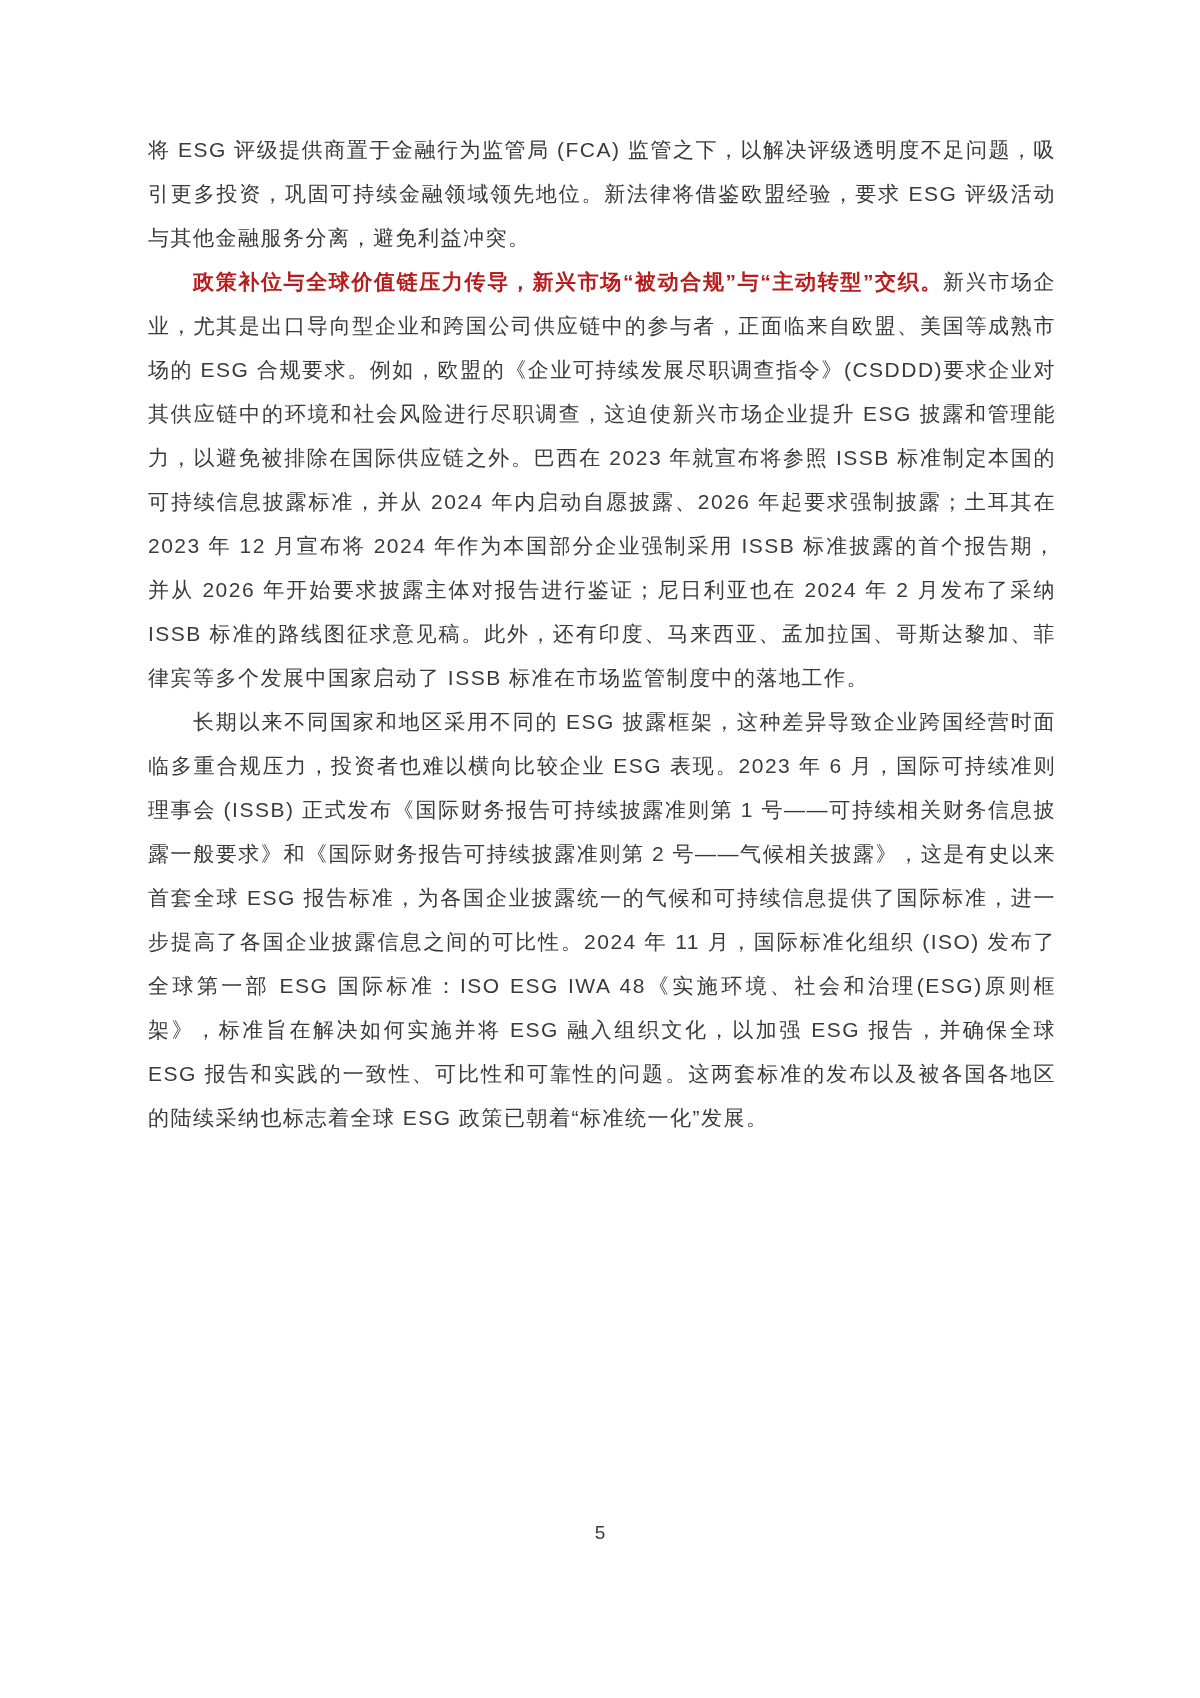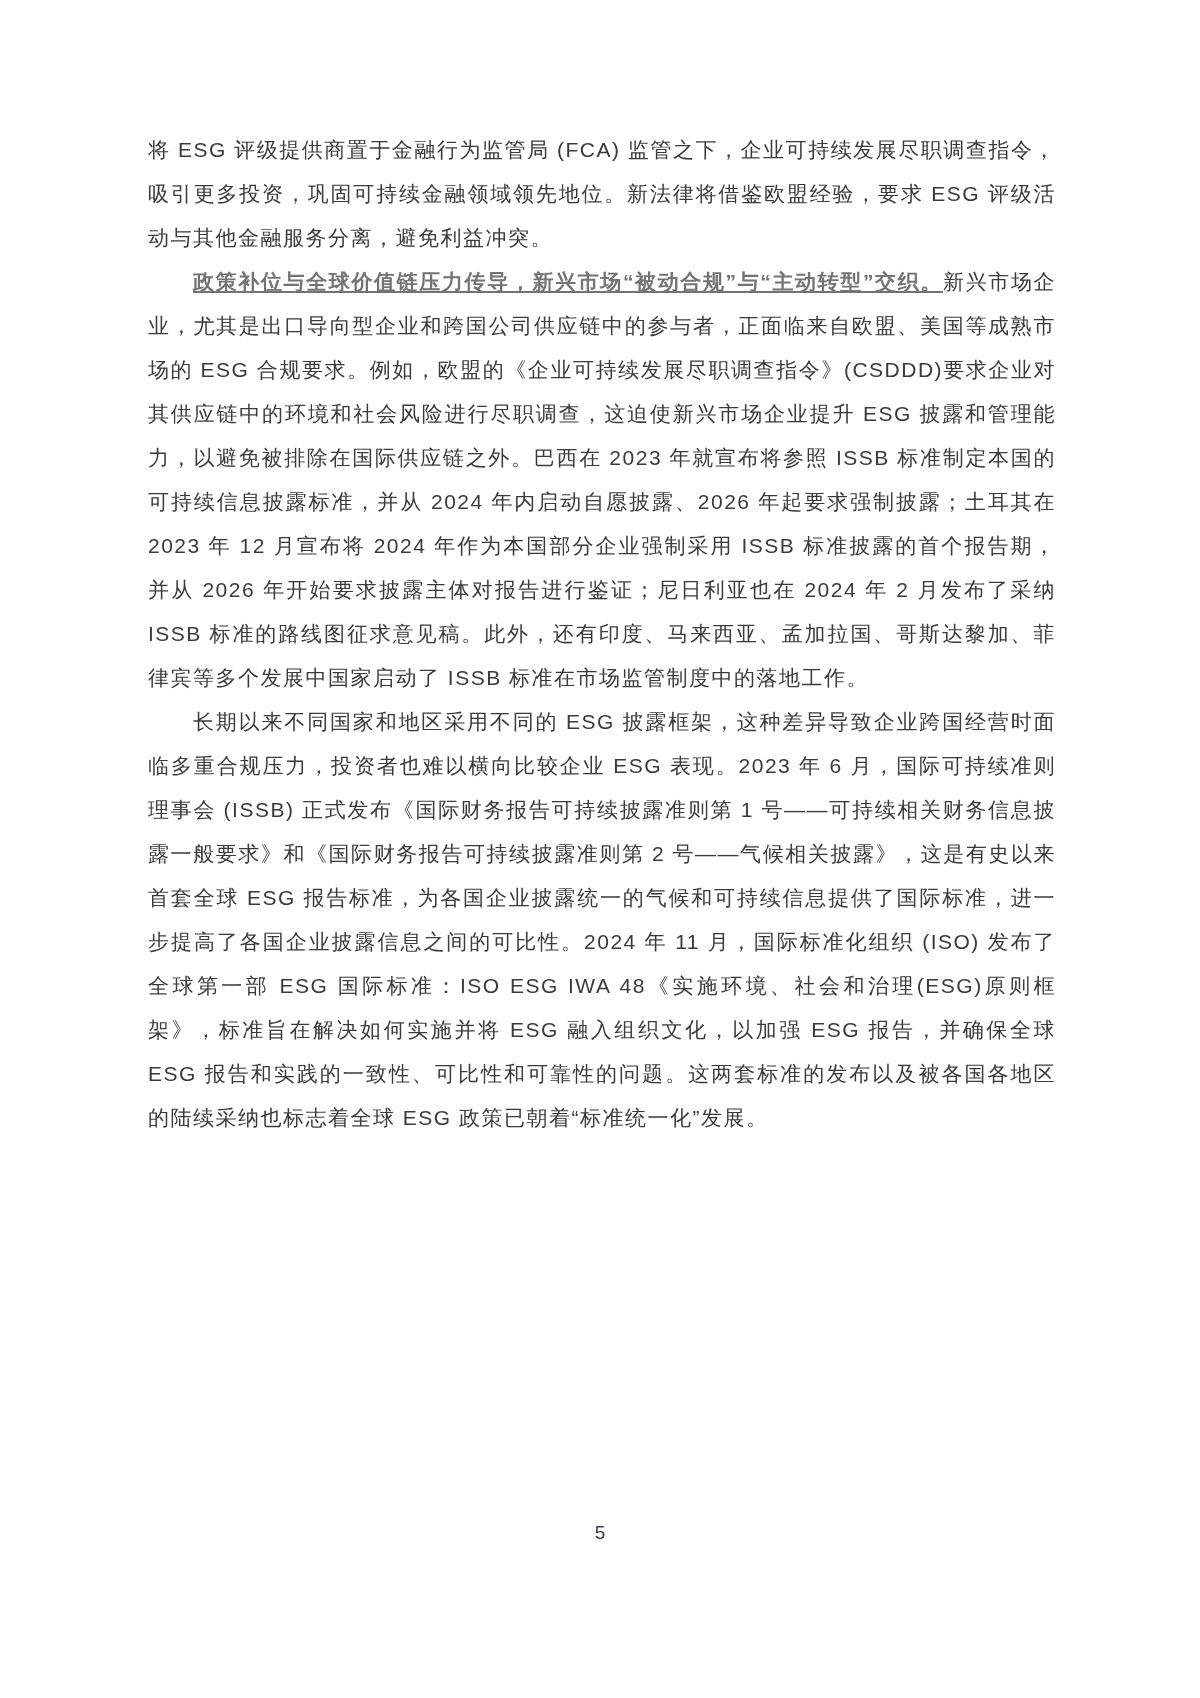--- a/index.html
+++ b/index.html
@@ -28,38 +28,37 @@
     letter-spacing: 1.5px;
     color: #3a3a3a;
     text-align: justify;
     text-justify: inter-ideograph;
     font-weight: 500;
   }
   .para.indent {
     text-indent: 45px;
   }
   .green-bold {
-    color: #737373;
+    color: #b91c1c;
     font-weight: 700;
-    text-decoration: underline;
   }
   .page-number {
     position: absolute;
     top: 1522px;
     left: 0;
     width: 100%;
     text-align: center;
     font-size: 19px;
     color: #3a3a4a;
     font-weight: 500;
   }
 </style>
 </head>
 <body>
 
 <div class="page">
   <div class="content">
-    <p class="para">将 ESG 评级提供商置于金融行为监管局 (FCA) 监管之下，企业可持续发展尽职调查指令，吸引更多投资，巩固可持续金融领域领先地位。新法律将借鉴欧盟经验，要求 ESG 评级活动与其他金融服务分离，避免利益冲突。</p>
+    <p class="para">将 ESG 评级提供商置于金融行为监管局 (FCA) 监管之下，以解决评级透明度不足问题，吸引更多投资，巩固可持续金融领域领先地位。新法律将借鉴欧盟经验，要求 ESG 评级活动与其他金融服务分离，避免利益冲突。</p>
     <p class="para indent"><span class="green-bold">政策补位与全球价值链压力传导，新兴市场“被动合规”与“主动转型”交织。</span><span>新兴市场企业，尤其是出口导向型企业和跨国公司供应链中的参与者，正面临来自欧盟、美国等成熟市场的 ESG 合规要求。例如，欧盟的《企业可持续发展尽职调查指令》(CSDDD)要求企业对其供应链中的环境和社会风险进行尽职调查，这迫使新兴市场企业提升 ESG 披露和管理能力，以避免被排除在国际供应链之外。巴西在 2023 年就宣布将参照 ISSB 标准制定本国的可持续信息披露标准，并从 2024 年内启动自愿披露、2026 年起要求强制披露；土耳其在 2023 年 12 月宣布将 2024 年作为本国部分企业强制采用 ISSB 标准披露的首个报告期，并从 2026 年开始要求披露主体对报告进行鉴证；尼日利亚也在 2024 年 2 月发布了采纳 ISSB 标准的路线图征求意见稿。此外，还有印度、马来西亚、孟加拉国、哥斯达黎加、菲律宾等多个发展中国家启动了 ISSB 标准在市场监管制度中的落地工作。</span></p>
     <p class="para indent">长期以来不同国家和地区采用不同的 ESG 披露框架，这种差异导致企业跨国经营时面临多重合规压力，投资者也难以横向比较企业 ESG 表现。2023 年 6 月，国际可持续准则理事会 (ISSB) 正式发布《国际财务报告可持续披露准则第 1 号——可持续相关财务信息披露一般要求》和《国际财务报告可持续披露准则第 2 号——气候相关披露》，这是有史以来首套全球 ESG 报告标准，为各国企业披露统一的气候和可持续信息提供了国际标准，进一步提高了各国企业披露信息之间的可比性。2024 年 11 月，国际标准化组织 (ISO) 发布了全球第一部 ESG 国际标准：ISO ESG IWA 48《实施环境、社会和治理(ESG)原则框架》，标准旨在解决如何实施并将 ESG 融入组织文化，以加强 ESG 报告，并确保全球 ESG 报告和实践的一致性、可比性和可靠性的问题。这两套标准的发布以及被各国各地区的陆续采纳也标志着全球 ESG 政策已朝着“标准统一化”发展。</p>
   </div>
   <div class="page-number">5</div>
 </div>
 
 </body></html>

